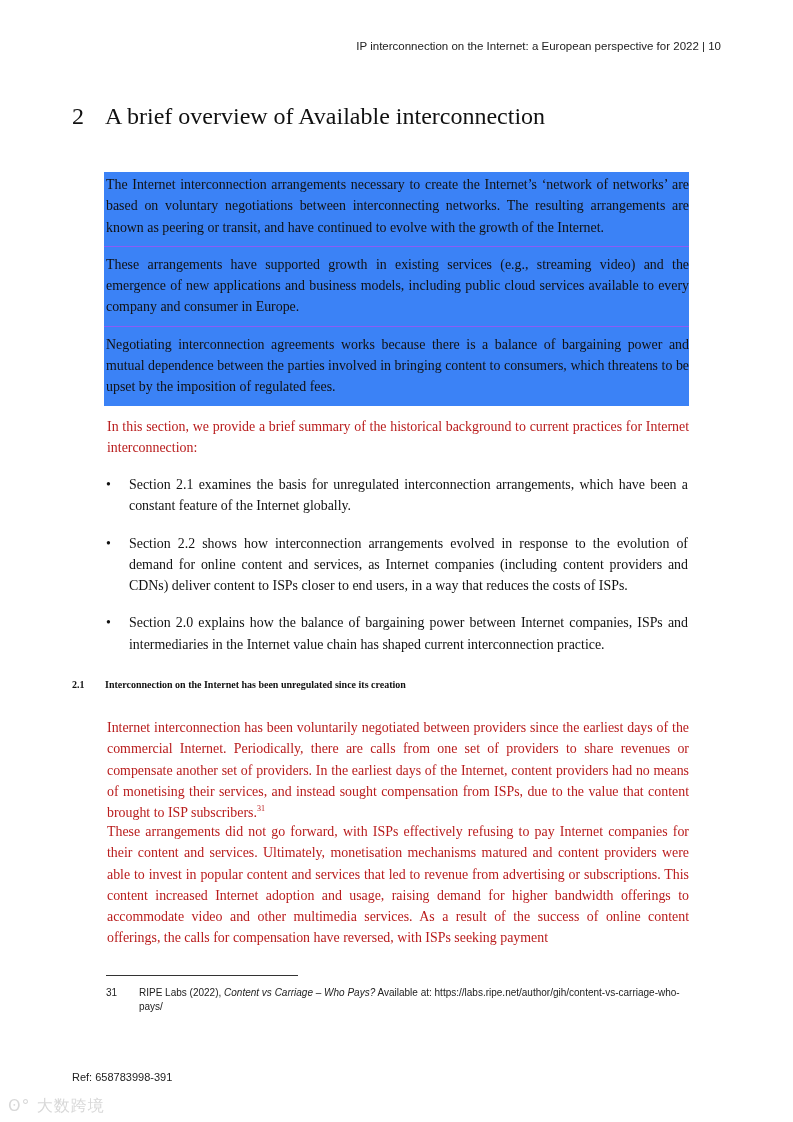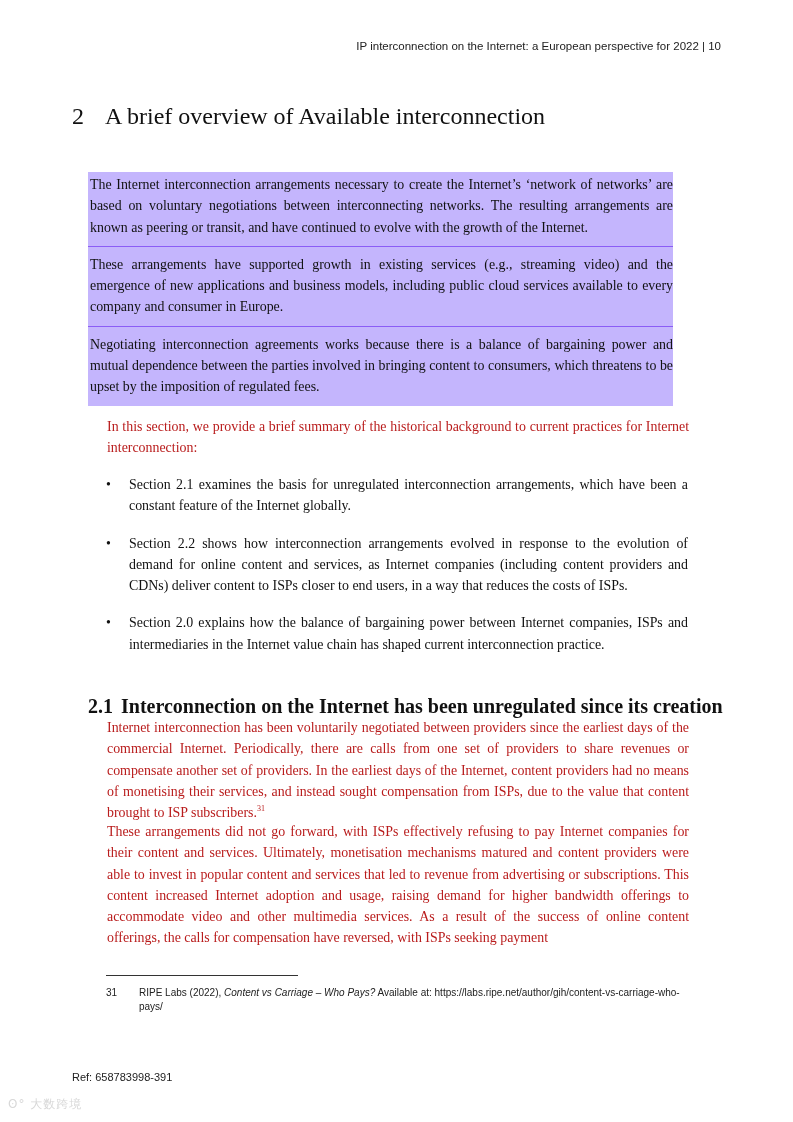--- a/index.html
+++ b/index.html
@@ -9,44 +9,44 @@
     position: absolute; top: 40px; right: 72px;
     font-family: "Liberation Sans", sans-serif; font-size: 11.5px; color: #222;
   }
   .chapter-title {
     position: absolute; top: 103px; left: 72px;
     font-family: "Liberation Serif", serif; font-size: 24px; font-weight: normal; color: #111;
     margin: 0;
   }
   .chapter-title .num { display: inline-block; width: 33px; }
   .summary-box {
-    position: absolute; top: 172px; left: 88px; width: 585px;
-    background: #c4b5fd;
+    position: absolute; top: 172px; left: 104px; width: 585px;
+    background: #3b82f6;
   }
   .summary-box p {
     margin: 0; padding: 2px 0 8px 2px;
     font-family: "Liberation Serif", serif; font-size: 13.9px; line-height: 21.3px; text-align: justify;
     color: #111;
   }
   .summary-box p + p { border-top: 1px solid #8b5cf6; padding-top: 7px; }
   .body {
     position: absolute; left: 106px; width: 582px;
     font-family: "Liberation Serif", serif; font-size: 13.9px; line-height: 21.3px; text-align: justify;
     color: #b91c1c; margin: 1px;
   }
   .intro { top: 415px; }
   .bullets { position: absolute; top: 474px; left: 106px; width: 582px; margin: 0; padding: 0; list-style: none; }
   .bullets li {
     position: relative; padding-left: 23px; margin-bottom: 16px;
     font-family: "Liberation Serif", serif; font-size: 13.9px; line-height: 21.3px; text-align: justify; color: #111;
   }
   .bullets li .dot { position: absolute; left: 0; top: 0; }
   .section-heading {
-    position: absolute; top: 679px; left: 72px; margin: 16px;
-    font-family: "Liberation Serif", serif; font-size: 20px; font-weight: bold; color: #111;
+    position: absolute; top: 679px; left: 72px; margin: 0;
+    font-family: "Liberation Serif", serif; font-size: 10px; font-weight: bold; color: #111;
   }
   .section-heading .num { display: inline-block; width: 33px; }
   .p1 { top: 716px; }
   .p2 { top: 820px; }
   sup { font-size: 8px; vertical-align: 6px; line-height: 0; }
   .footnote-rule { position: absolute; top: 975px; left: 106px; width: 192px; height: 1px; background: #333; }
   .footnote {
     position: absolute; top: 986px; left: 106px; width: 582px;
     font-family: "Liberation Sans", sans-serif; font-size: 10px; line-height: 14px; color: #222;
   }
@@ -59,21 +59,21 @@
   }
   .logo { position: absolute; top: 1036px; left: 584px; width: 150px; height: 52px; }
   .logo-text {
     position: absolute; left: 40px; top: 6px;
     font-family: "Liberation Sans", sans-serif; font-size: 19px; line-height: 19px; color: #2f4f63;
     letter-spacing: 0.2px;
   }
   .logo-text span { display: block; }
   .watermark {
     position: absolute; top: 1096px; left: 8px;
-    font-family: "DejaVu Sans", sans-serif; font-size: 12px; color: #d8d8d8; letter-spacing: 1px;
+    font-family: "DejaVu Sans", sans-serif; font-size: 16px; color: #d8d8d8; letter-spacing: 1px;
   }
 </style>
 </head>
 <body>
 
 <div class="page">
 
   <div class="running-header">IP interconnection on the Internet: a European perspective for 2022 | 10</div>
 
   <h1 class="chapter-title">

